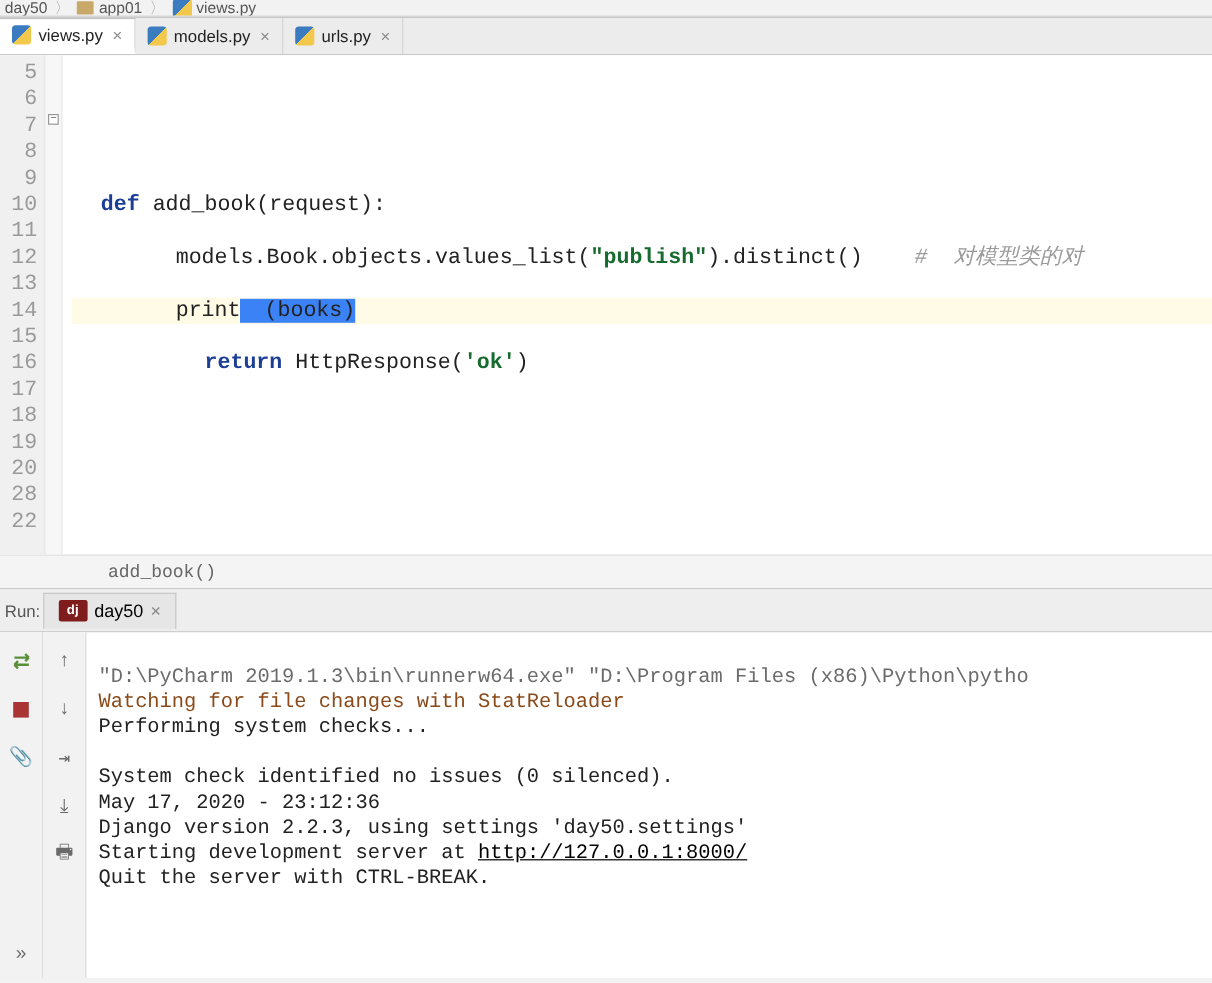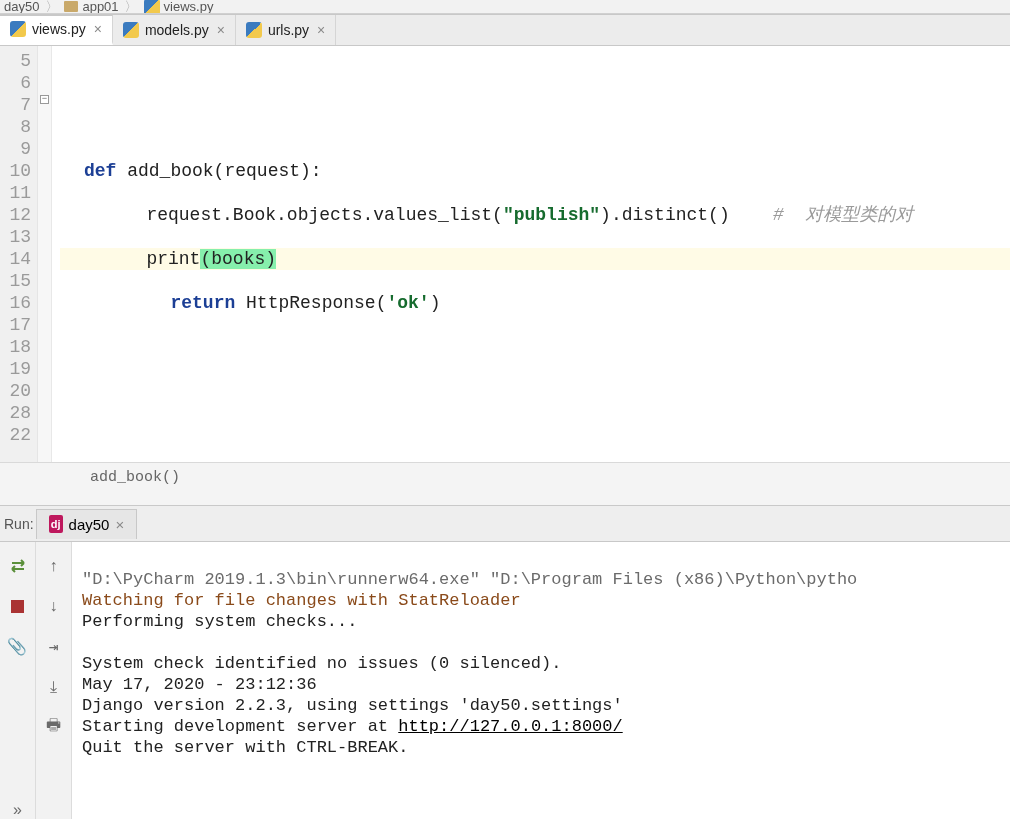--- a/index.html
+++ b/index.html
@@ -118,25 +118,25 @@
     padding: 4px 0 0 8px;
     white-space: pre;
     position: relative;
     color: #222;
     overflow: hidden;
   }
   .code .line { height: 22px; display:block; }
   .hl-line { background: #fffbe6; display:block; width:100%; }
   .kw { color: #1c3f95; font-weight: bold; margin-left: 24px; }
   .str { color: #166b2e; font-weight: bold; }
-  .sel { background: #86efac; }
+  .sel { background: #3b82f6; padding-left: 20px; }
   .cmt { color: #9a9a9a; font-style: italic; }
 
   .crumbs2 {
-    height: 44px;
+    height: 29px;
     background: #f4f4f4;
     border-top: 1px solid #d9d9d9;
     border-bottom: 1px solid #c9c9c9;
     font-family: "Consolas","Courier New",monospace;
     font-size: 15px;
     color: #666;
     padding: 6px 0 0 90px;
   }
 
   
@@ -155,21 +155,21 @@
     height: 30px;
     display: inline-flex;
     align-items: center;
     gap: 6px;
     padding: 0 12px;
     border: 1px solid #c8c8c8;
     border-bottom: none;
     font-size: 15px;
   }
   .dj-icon {
-    width:14px;height:18px;background:#be185d;color:#fff;
+    width:24px;height:18px;background:#7f1d1d;color:#fff;
     font-size:11px;font-weight:bold;display:inline-flex;
     align-items:center;justify-content:center;border-radius:2px;
   }
   .run-body {
     display: flex;
     height: 288px;
     background: #ffffff;
   }
   .tool-col {
     width: 36px;
@@ -259,21 +259,21 @@
       <div>28</div>
       <div>22</div>
   </div>
   <div class="fold-col">
     <span class="fold-mark" style="top:49px">−</span>
   </div>
   <div class="code">
 <span class="line"> </span>
 <span class="line"> </span>
 <span class="line"><span class="kw">def</span><span> add_book(request):</span></span>
-<span class="line"><span>        request.Book.objects.values_list(</span><span class="str">"publish"</span><span>).distinct()</span><span class="cmt">    #  对模型类的对</span></span>
+<span class="line"><span>        models.Book.objects.values_list(</span><span class="str">"publish"</span><span>).distinct()</span><span class="cmt">    #  对模型类的对</span></span>
 <span class="line hl-line"><span>        print</span><span class="sel">(books)</span></span>
 <span class="line">        <span class="kw">return</span><span> HttpResponse(</span><span class="str">'ok'</span><span>)</span></span>
 <span class="line"> </span><span class="line"> </span><span class="line"> </span><span class="line"> </span>
 
 
   </div>
 </div>
 
 <div class="crumbs2">
   <span>add_book()</span>

